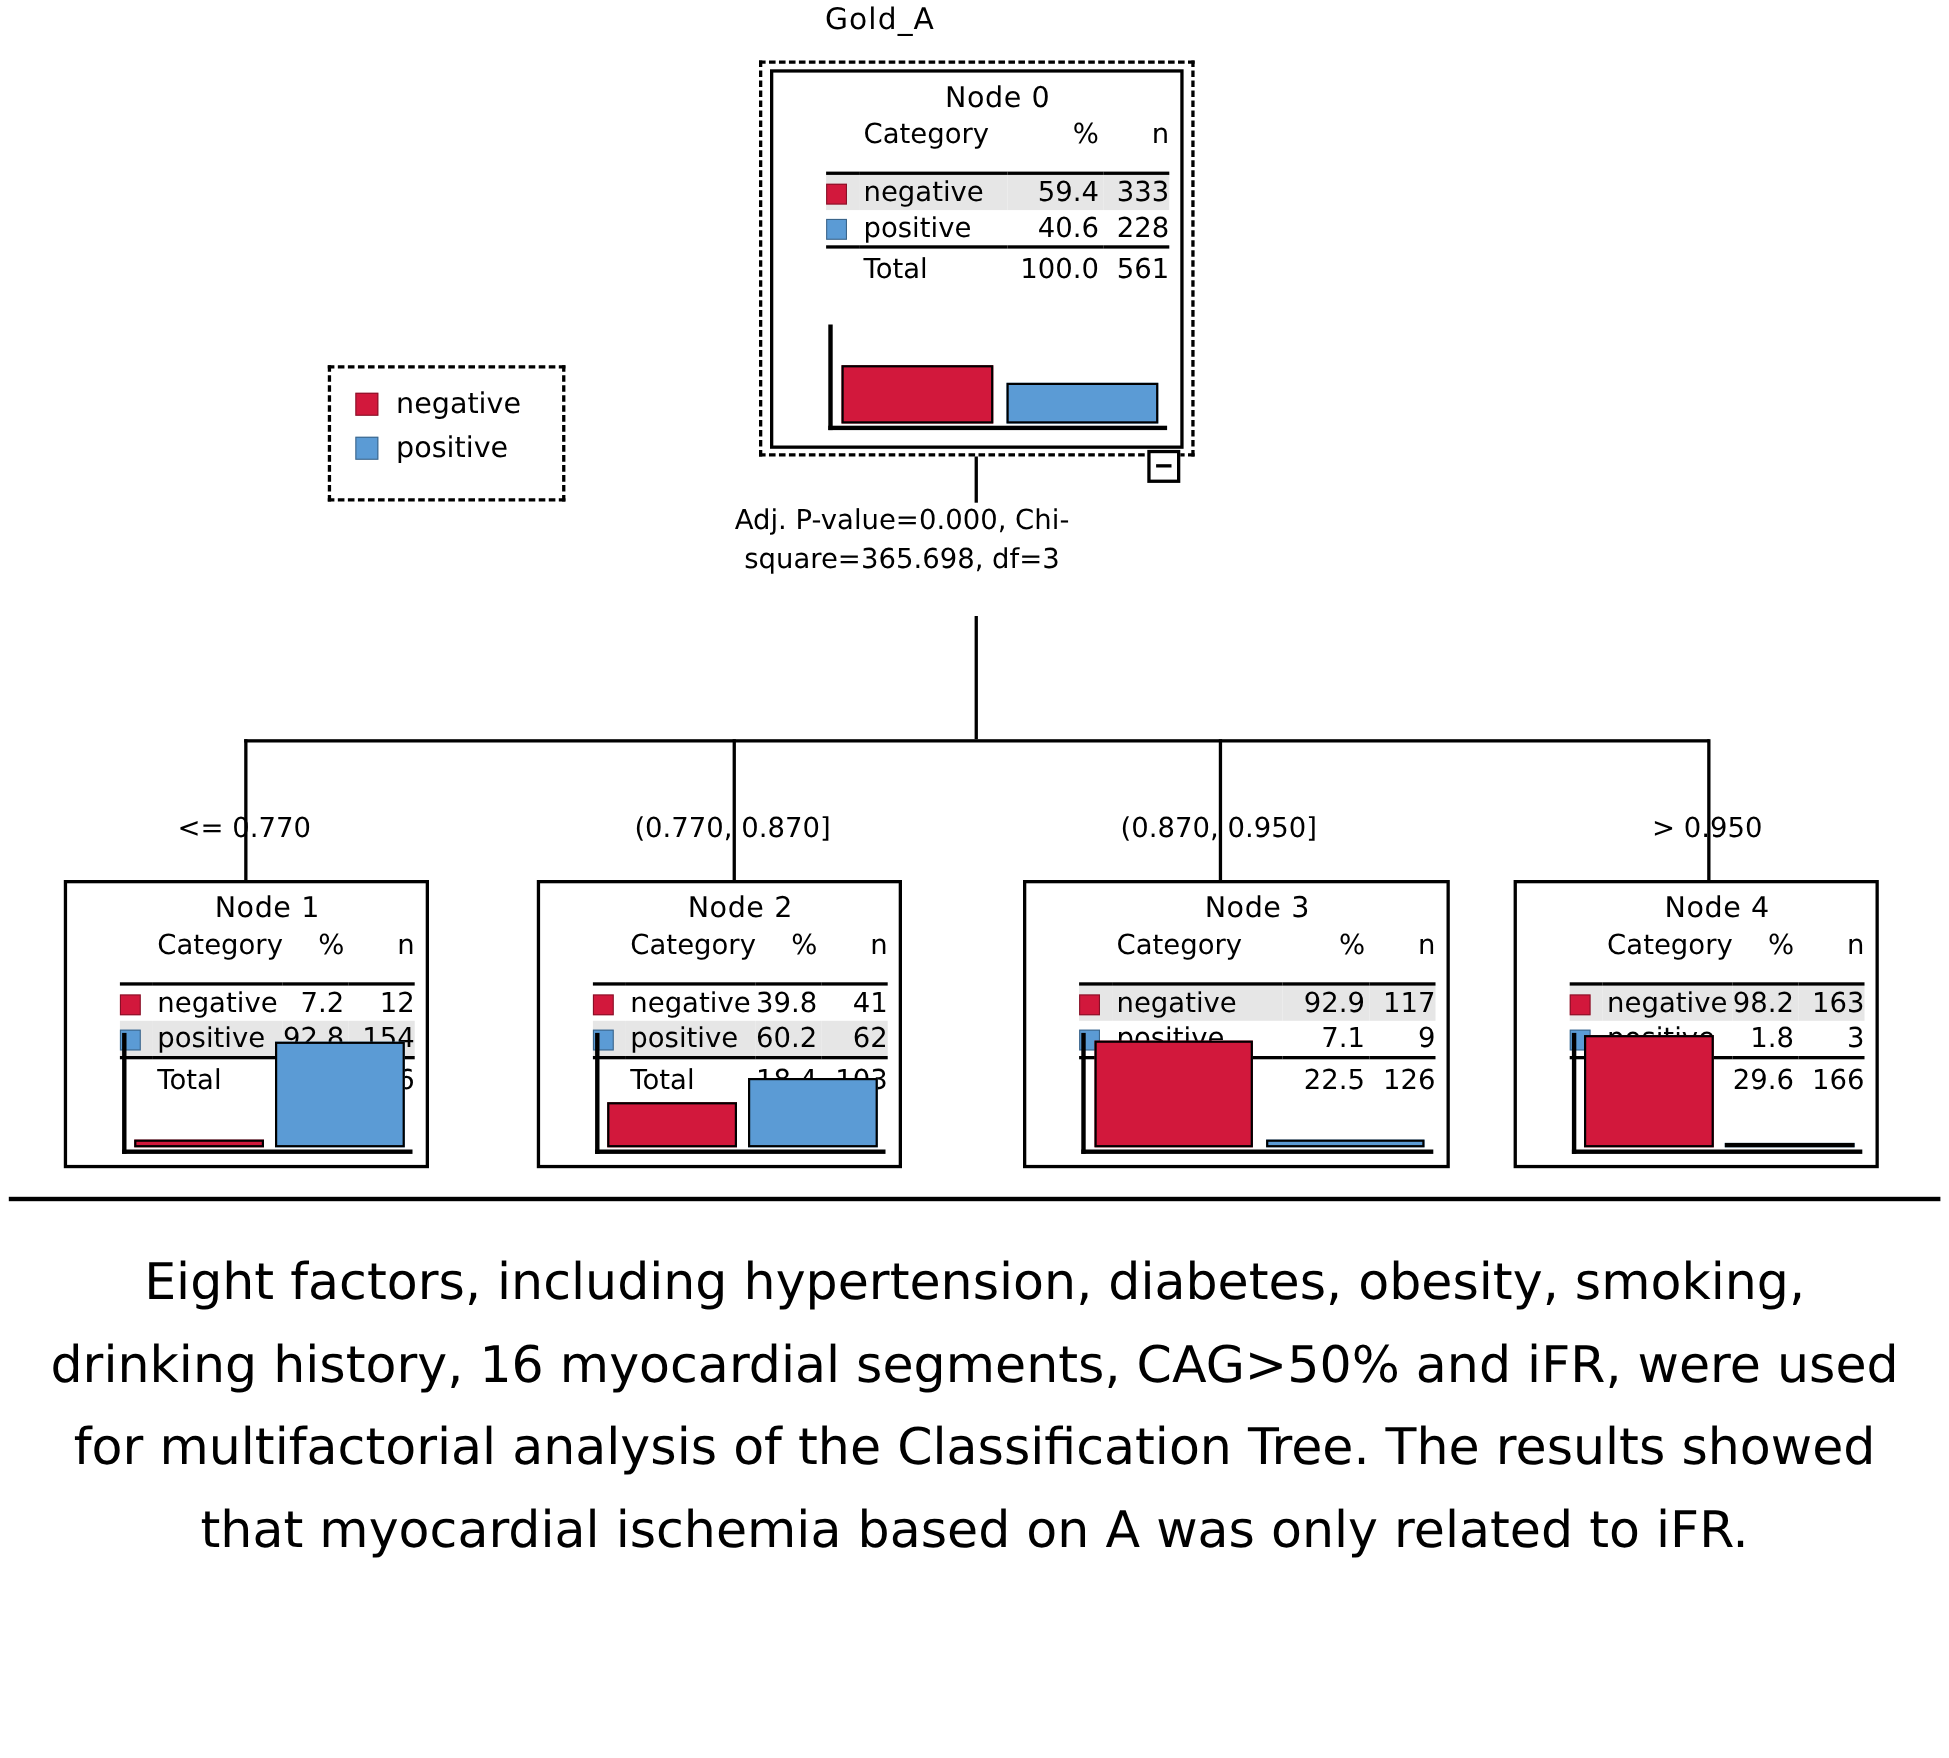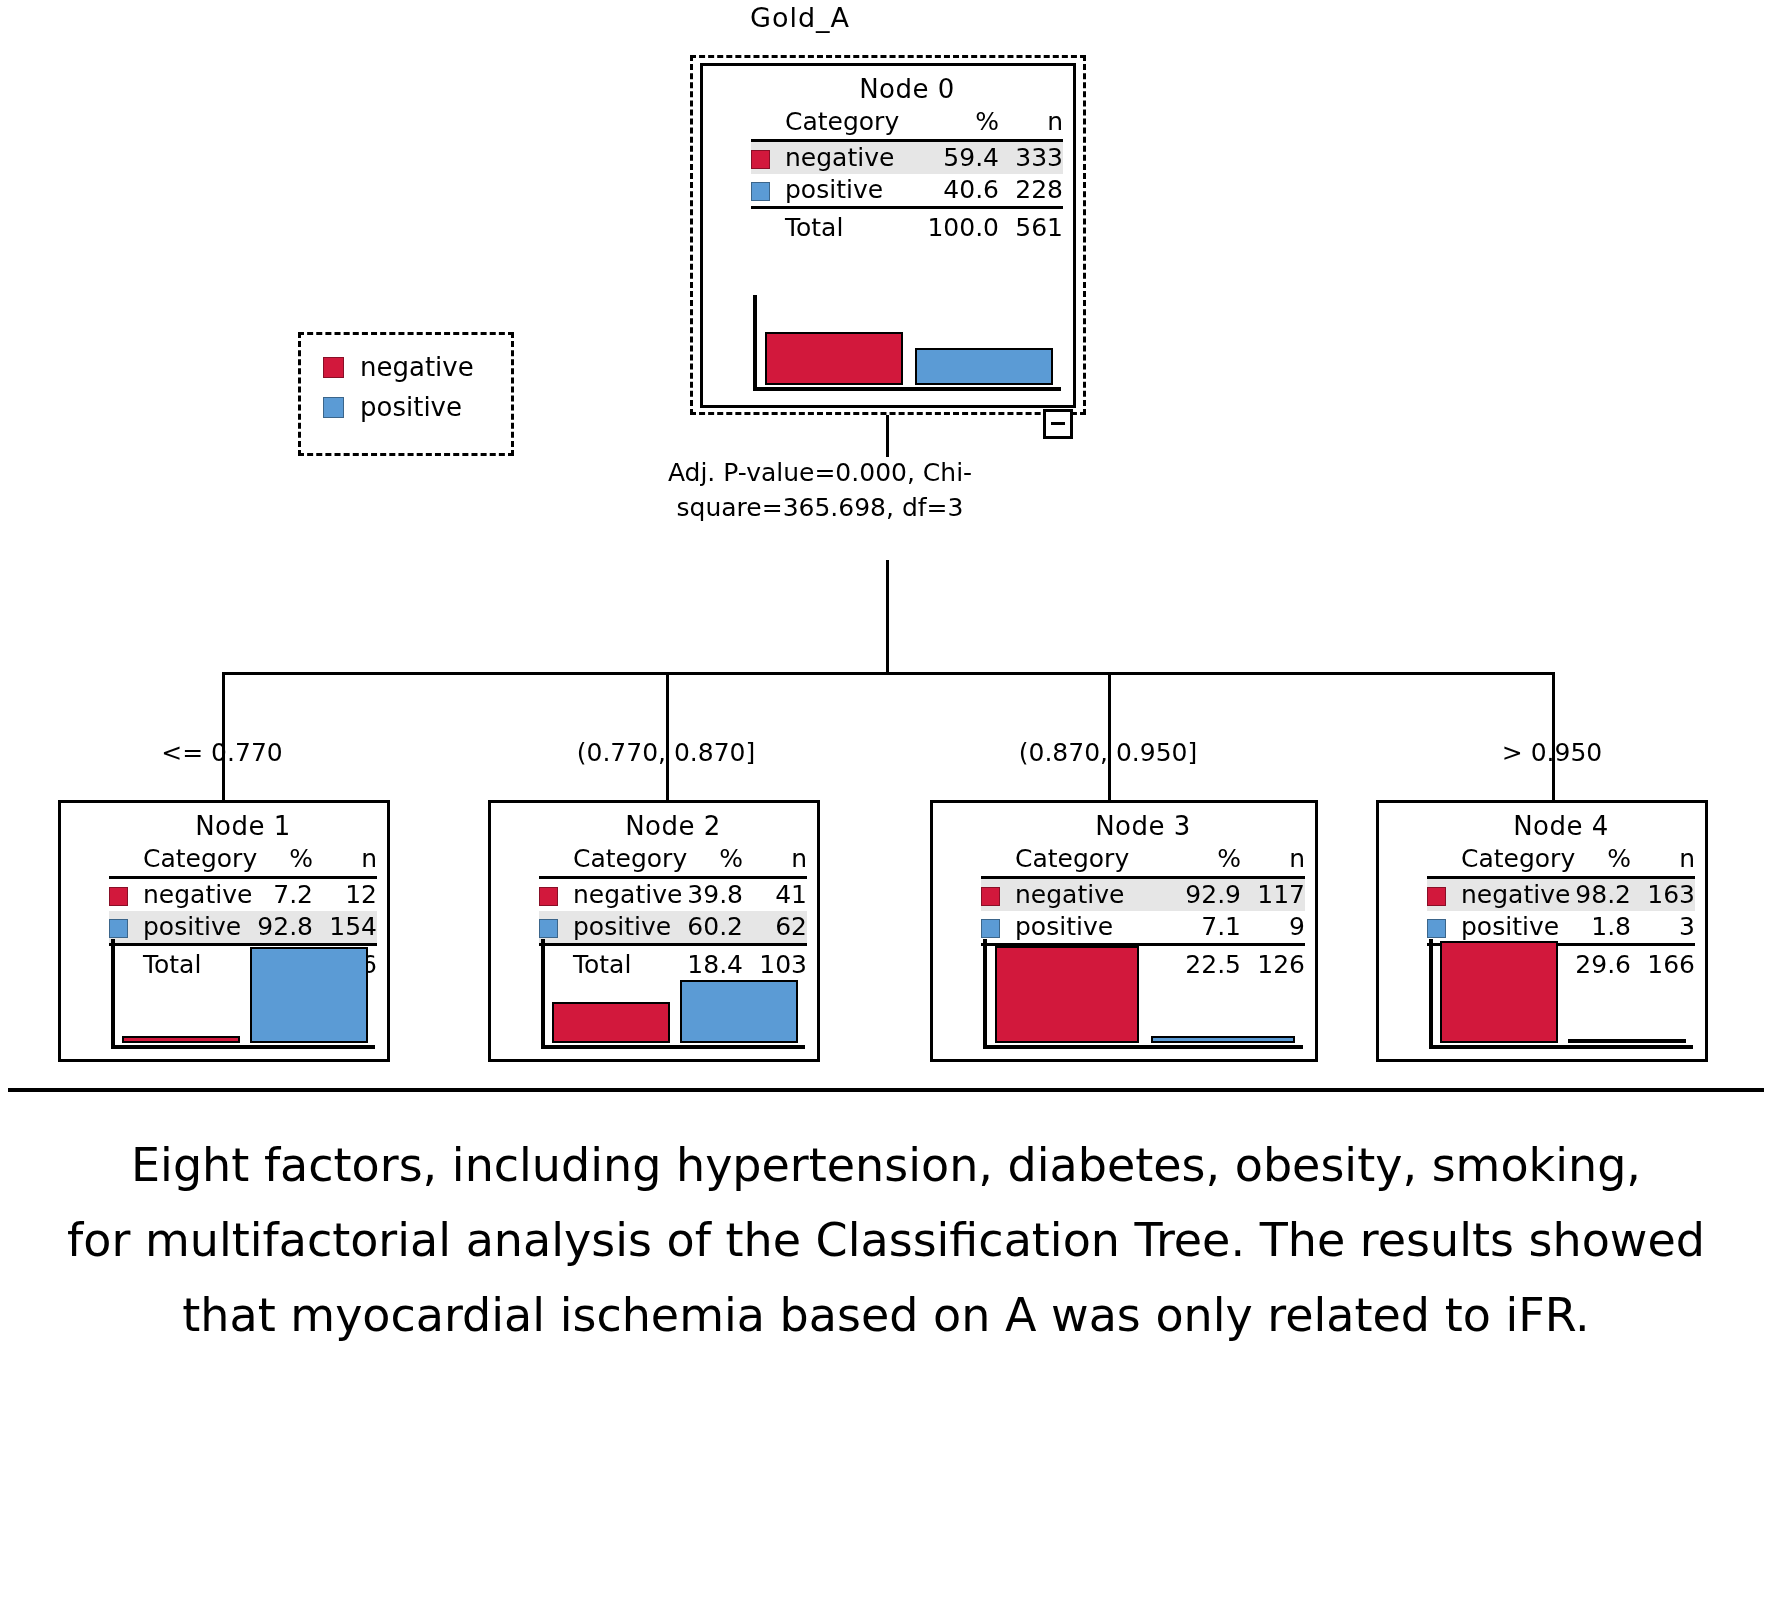--- a/index.html
+++ b/index.html
@@ -105,21 +105,21 @@
   .node-table td {
     padding: 1px 0;
     line-height: 30px;
     white-space: nowrap;
   }
   .col-sw { width: 30px; }
   .col-cat { text-align: left; padding-left: 4px !important; }
   .col-pct { text-align: right; padding-right: 4px !important; }
   .col-n   { text-align: right; width: 60px; }
 
-  .hdr-row td { padding-bottom: 2px; }
+  .hdr-row td { padding-bottom: 19px; }
   .rule-row td {
     border-bottom: 3px solid #000;
     height: 0; line-height: 0; padding: 0 !important;
   }
   .rule-row-2 td {
     border-bottom: 3px solid #000;
     height: 0; line-height: 0; padding: 0 !important;
   }
   tr.highlight td { background: #e6e6e6; }
   .sw {
@@ -489,15 +489,16 @@
       </div>
     </div>
   </div>
 
 </div>
 
 <div class="divider"></div>
 
 <div class="caption">
   <div>Eight factors, including hypertension, diabetes, obesity, smoking,</div>
+  <div>drinking history, 16 myocardial segments, CAG&gt;50% and iFR, were used</div>
   <div>for multifactorial analysis of the Classification Tree. The results showed</div>
   <div>that myocardial ischemia based on A was only related to iFR.</div>
 </div>
 
 </body></html>

